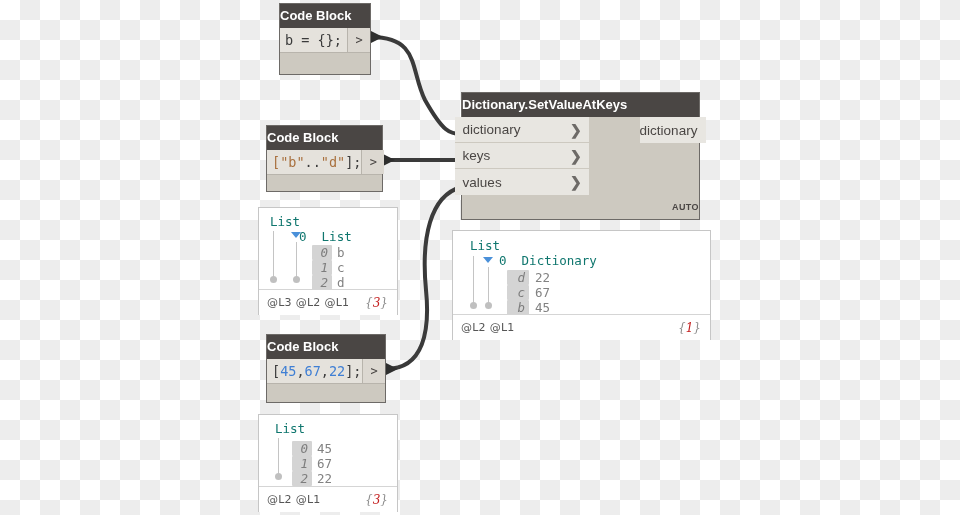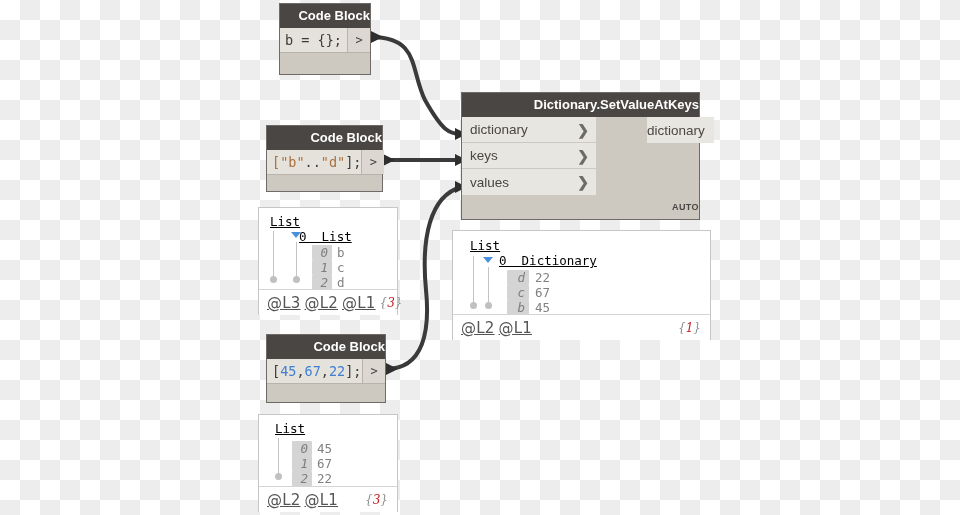--- a/index.html
+++ b/index.html
@@ -26,21 +26,21 @@
   .wires { position: absolute; left: 0; top: 0; width: 960px; height: 515px; pointer-events: none; }
 
   
   .node { position: absolute; box-sizing: border-box; }
 
   .cb-header, .fn-header {
     background: #4a4644;
     color: #ffffff;
     font-weight: bold;
     font-size: 13px;
-    text-align: right;
+    text-align: left;
     line-height: 24px;
     height: 24px;
     font-family: "Liberation Sans", sans-serif;
   }
 
   
   .codeblock { border: 1px solid #6d6a67; background: #cdc9c0; }
   .cb-body { position: relative; height: 100%; }
   .cb-coderow {
     display: flex;
@@ -68,21 +68,21 @@
     font-size: 12px;
     line-height: 24px;
     text-align: center;
     color: #4a4644;
   }
   .tok-str { color: #a9713f; }
   .tok-num { color: #3f7fd4; }
 
   
   .fnnode { border: 1px solid #6d6a67; background: #cdc9c0; }
-  .fn-ports { display: flex; }
+  .fn-ports { display: flex; justify-content: center; }
   .fn-in { width: 134px; flex: 0 0 134px; }
   .fn-inrow {
     height: 26px;
     background: #e8e6e1;
     border-bottom: 1px solid #cdc9c0;
     display: flex;
     align-items: center;
     justify-content: space-between;
     padding: 0 7px 0 8px;
     box-sizing: border-box;
@@ -133,34 +133,33 @@
   .watch-footer {
     border-top: 1px solid #d5d5d5;
     height: 26px;
     display: flex;
     align-items: center;
     justify-content: space-between;
     padding: 0 9px 0 8px;
     box-sizing: border-box;
     background: #ffffff;
   }
-  .levels { font-family: "DejaVu Sans", sans-serif; font-size: 15px; color: #555; letter-spacing: 0.2px; text-decoration: underline; }
+  .levels { font-family: "DejaVu Sans", sans-serif; font-size: 11px; color: #555; letter-spacing: 0.2px; }
   .levels span { margin-right: 4px; }
   .count { font-family: "DejaVu Serif", serif; font-style: italic; font-size: 12px; color: #8e8e8e; }
   .count b { color: #c42020; font-weight: normal; }
 
   .w-line { position: absolute; width: 1px; background: #c4c4c4; }
   .w-dot { position: absolute; width: 7px; height: 7px; border-radius: 50%; background: #c0c0c0; }
   .w-label {
     position: absolute;
     font-family: "DejaVu Sans Mono", monospace;
     font-size: 12.5px;
-    color: #000000;
+    color: #0f766e;
     white-space: pre;
-    text-decoration: underline;
   }
   .w-idx {
     position: absolute;
     font-family: "DejaVu Sans Mono", monospace;
     font-size: 12.5px;
     font-style: italic;
     color: #7d7d7d;
     background: #d4d4d4;
     padding: 0 4px;
     border-radius: 1px;

